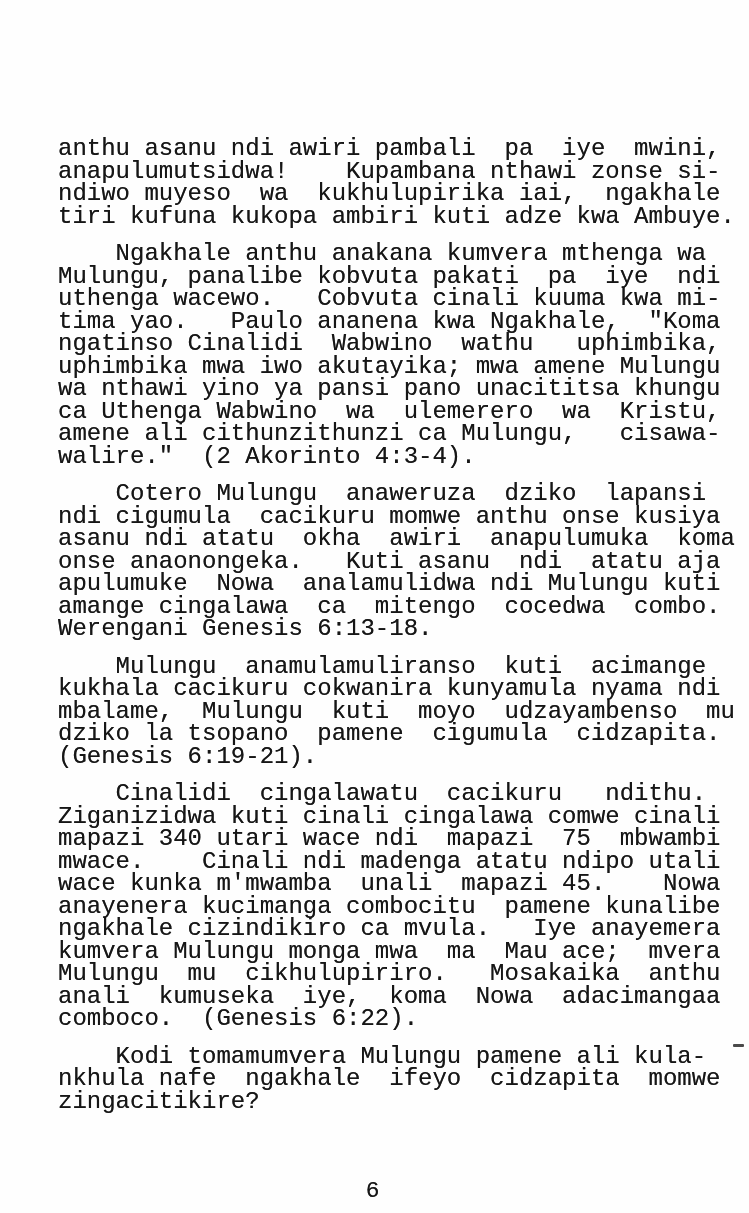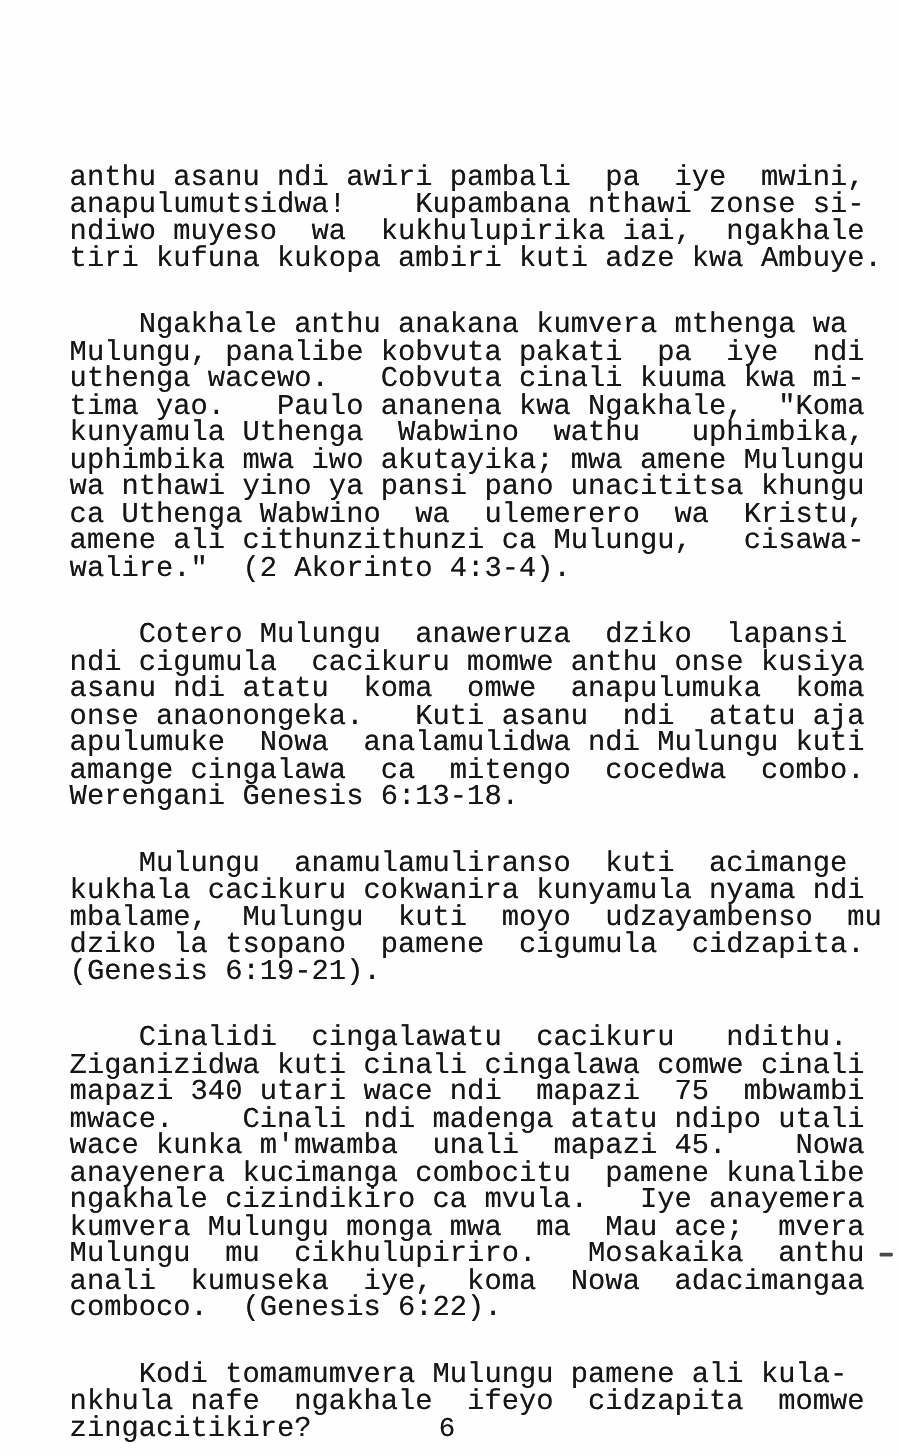--- a/index.html
+++ b/index.html
@@ -19,21 +19,21 @@
   .text-block {
     position: absolute;
     left: 58px;
     top: 138px;
     width: 640px;
     font-size: 24px;
     line-height: 22.5px;
     text-shadow: 0 0 0.5px rgba(0,0,0,0.6);
   }
   .para + .para {
-    margin-top: 33px; 
+    margin-top: 15px; 
   }
   .line {
     white-space: pre;
     height: 22.5px;
   }
   .page-number {
     position: absolute;
     top: 1180px;
     left: 58px;
     width: 629px;
@@ -64,32 +64,32 @@
       <div class="line">anapulumutsidwa!    Kupambana nthawi zonse si-</div>
       <div class="line">ndiwo muyeso  wa  kukhulupirika iai,  ngakhale</div>
       <div class="line">tiri kufuna kukopa ambiri kuti adze kwa Ambuye.</div>
     </div>
 
     <div class="para">
       <div class="line">    Ngakhale anthu anakana kumvera mthenga wa</div>
       <div class="line">Mulungu, panalibe kobvuta pakati  pa  iye  ndi</div>
       <div class="line">uthenga wacewo.   Cobvuta cinali kuuma kwa mi-</div>
       <div class="line">tima yao.   Paulo ananena kwa Ngakhale,  "Koma</div>
-      <div class="line">kunyamula Uthenga  Wabwino  wathu   uphimbika,</div>
+      <div class="line">ngatinso Cinalidi  Wabwino  wathu   uphimbika,</div>
       <div class="line">uphimbika mwa iwo akutayika; mwa amene Mulungu</div>
       <div class="line">wa nthawi yino ya pansi pano unacititsa khungu</div>
       <div class="line">ca Uthenga Wabwino  wa  ulemerero  wa  Kristu,</div>
       <div class="line">amene ali cithunzithunzi ca Mulungu,   cisawa-</div>
       <div class="line">walire."  (2 Akorinto 4:3-4).</div>
     </div>
 
     <div class="para">
       <div class="line">    Cotero Mulungu  anaweruza  dziko  lapansi</div>
       <div class="line">ndi cigumula  cacikuru momwe anthu onse kusiya</div>
-      <div class="line">asanu ndi atatu  koma  omwe  anapulumuka  koma</div>
+      <div class="line">asanu ndi atatu  okha  awiri  anapulumuka  koma</div>
       <div class="line">onse anaonongeka.   Kuti asanu  ndi  atatu aja</div>
       <div class="line">apulumuke  Nowa  analamulidwa ndi Mulungu kuti</div>
       <div class="line">amange cingalawa  ca  mitengo  cocedwa  combo.</div>
       <div class="line">Werengani Genesis 6:13-18.</div>
     </div>
 
     <div class="para">
       <div class="line">    Mulungu  anamulamuliranso  kuti  acimange</div>
       <div class="line">kukhala cacikuru cokwanira kunyamula nyama ndi</div>
       <div class="line">mbalame,  Mulungu  kuti  moyo  udzayambenso  mu</div>

